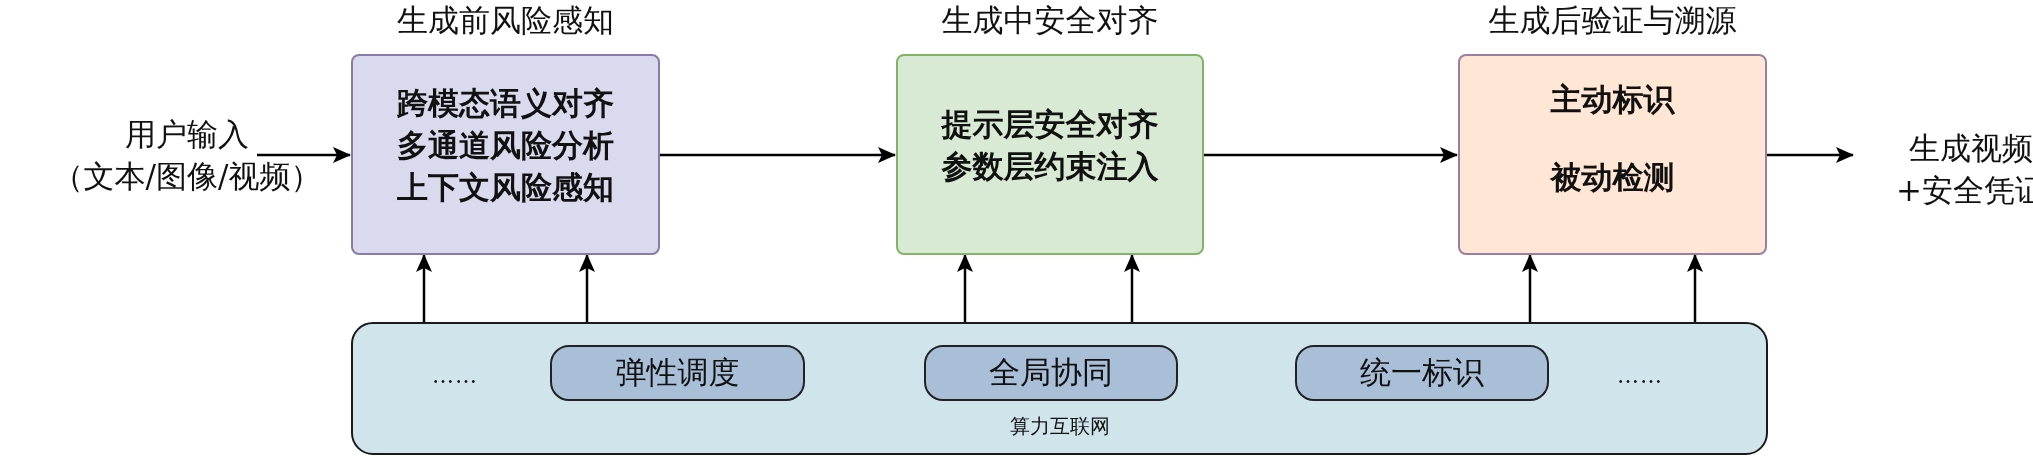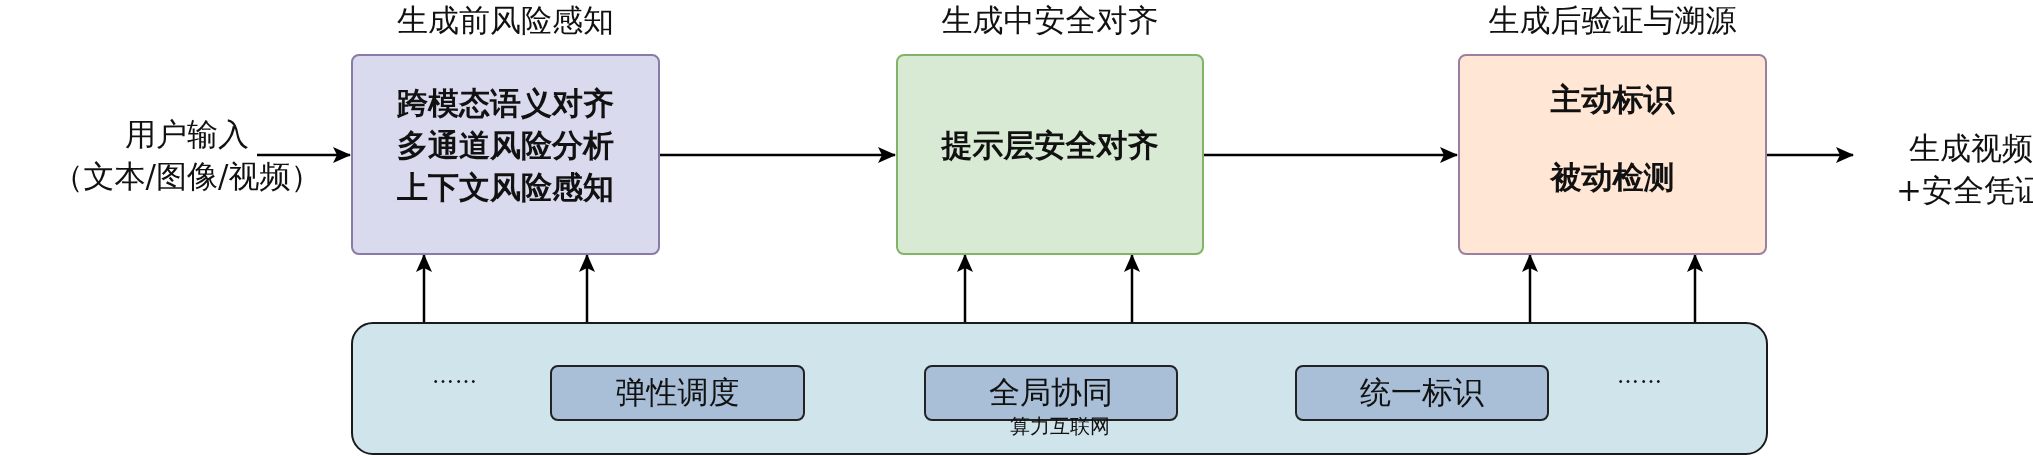--- a/index.html
+++ b/index.html
@@ -9,22 +9,22 @@
   .stage-title { font-size: 31px; text-align: center; white-space: nowrap; line-height: 38px; }
   .stage-box { box-sizing: border-box; border-radius: 8px; border: 2px solid;
                display: flex; flex-direction: column; align-items: center; justify-content: center;
                font-size: 31px; line-height: 42px; font-weight: bold; }
   .stage-box span { display: block; white-space: nowrap; }
   #box-pre  { background: #dadaee; border-color: #8a7aa6; }
   #box-mid  { background: #d9ead4; border-color: #82b366; }
   #box-post { background: #ffe6d5; border-color: #9a7fa0; }
   .io-text { font-size: 31px; line-height: 42px; text-align: center; white-space: nowrap; margin-left: 27px; }
   #network { box-sizing: border-box; background: #d0e4ec; border: 2.5px solid #1a1a1a; border-radius: 22px; }
-  .pill { box-sizing: border-box; background: #a9bfd8; border: 2.5px solid #222; border-radius: 8px;
-          display: flex; align-items: center; justify-content: center; font-size: 31px; margin-top: 20px; }
+  .pill { box-sizing: border-box; background: #a9bfd8; border: 2.5px solid #222; border-radius: 19px;
+          display: flex; align-items: center; justify-content: center; font-size: 31px; }
   .dots { font-size: 22px; letter-spacing: 1px; line-height: 20px; text-align: center; }
   .net-label { font-size: 20px; text-align: center; white-space: nowrap; line-height: 36px; }
   svg.arrows { position: absolute; left: 0; top: 0; }
 </style>
 </head>
 <body>
 
 <svg class="arrows" width="2033" height="456">
   <defs>
     <marker id="ah" markerWidth="10" markerHeight="10" refX="9" refY="5" orient="auto" markerUnits="userSpaceOnUse">
@@ -58,20 +58,21 @@
 <div class="abs stage-title" style="left:1458px; top:1px; width:309px;">生成后验证与溯源</div>
 
 <div class="abs stage-box" id="box-pre" style="left:351px; top:54px; width:309px; height:201px; padding-bottom:20px;">
   <span>跨模态语义对齐</span>
   <span>多通道风险分析</span>
   <span>上下文风险感知</span>
 </div>
 
 <div class="abs stage-box" id="box-mid" style="left:896px; top:54px; width:308px; height:201px; padding-bottom:20px;">
   <span>提示层安全对齐</span>
+  <span>参数层约束注入</span>
 </div>
 
 <div class="abs stage-box" id="box-post" style="left:1458px; top:54px; width:309px; height:201px; padding-bottom:34px;gap:36px;">
   <span>主动标识</span>
   <span>被动检测</span>
 </div>
 
 <div class="abs io-text" style="left:1855px; top:127px; width:178px;">
   <div>生成视频</div>
   <div>+安全凭证</div>

